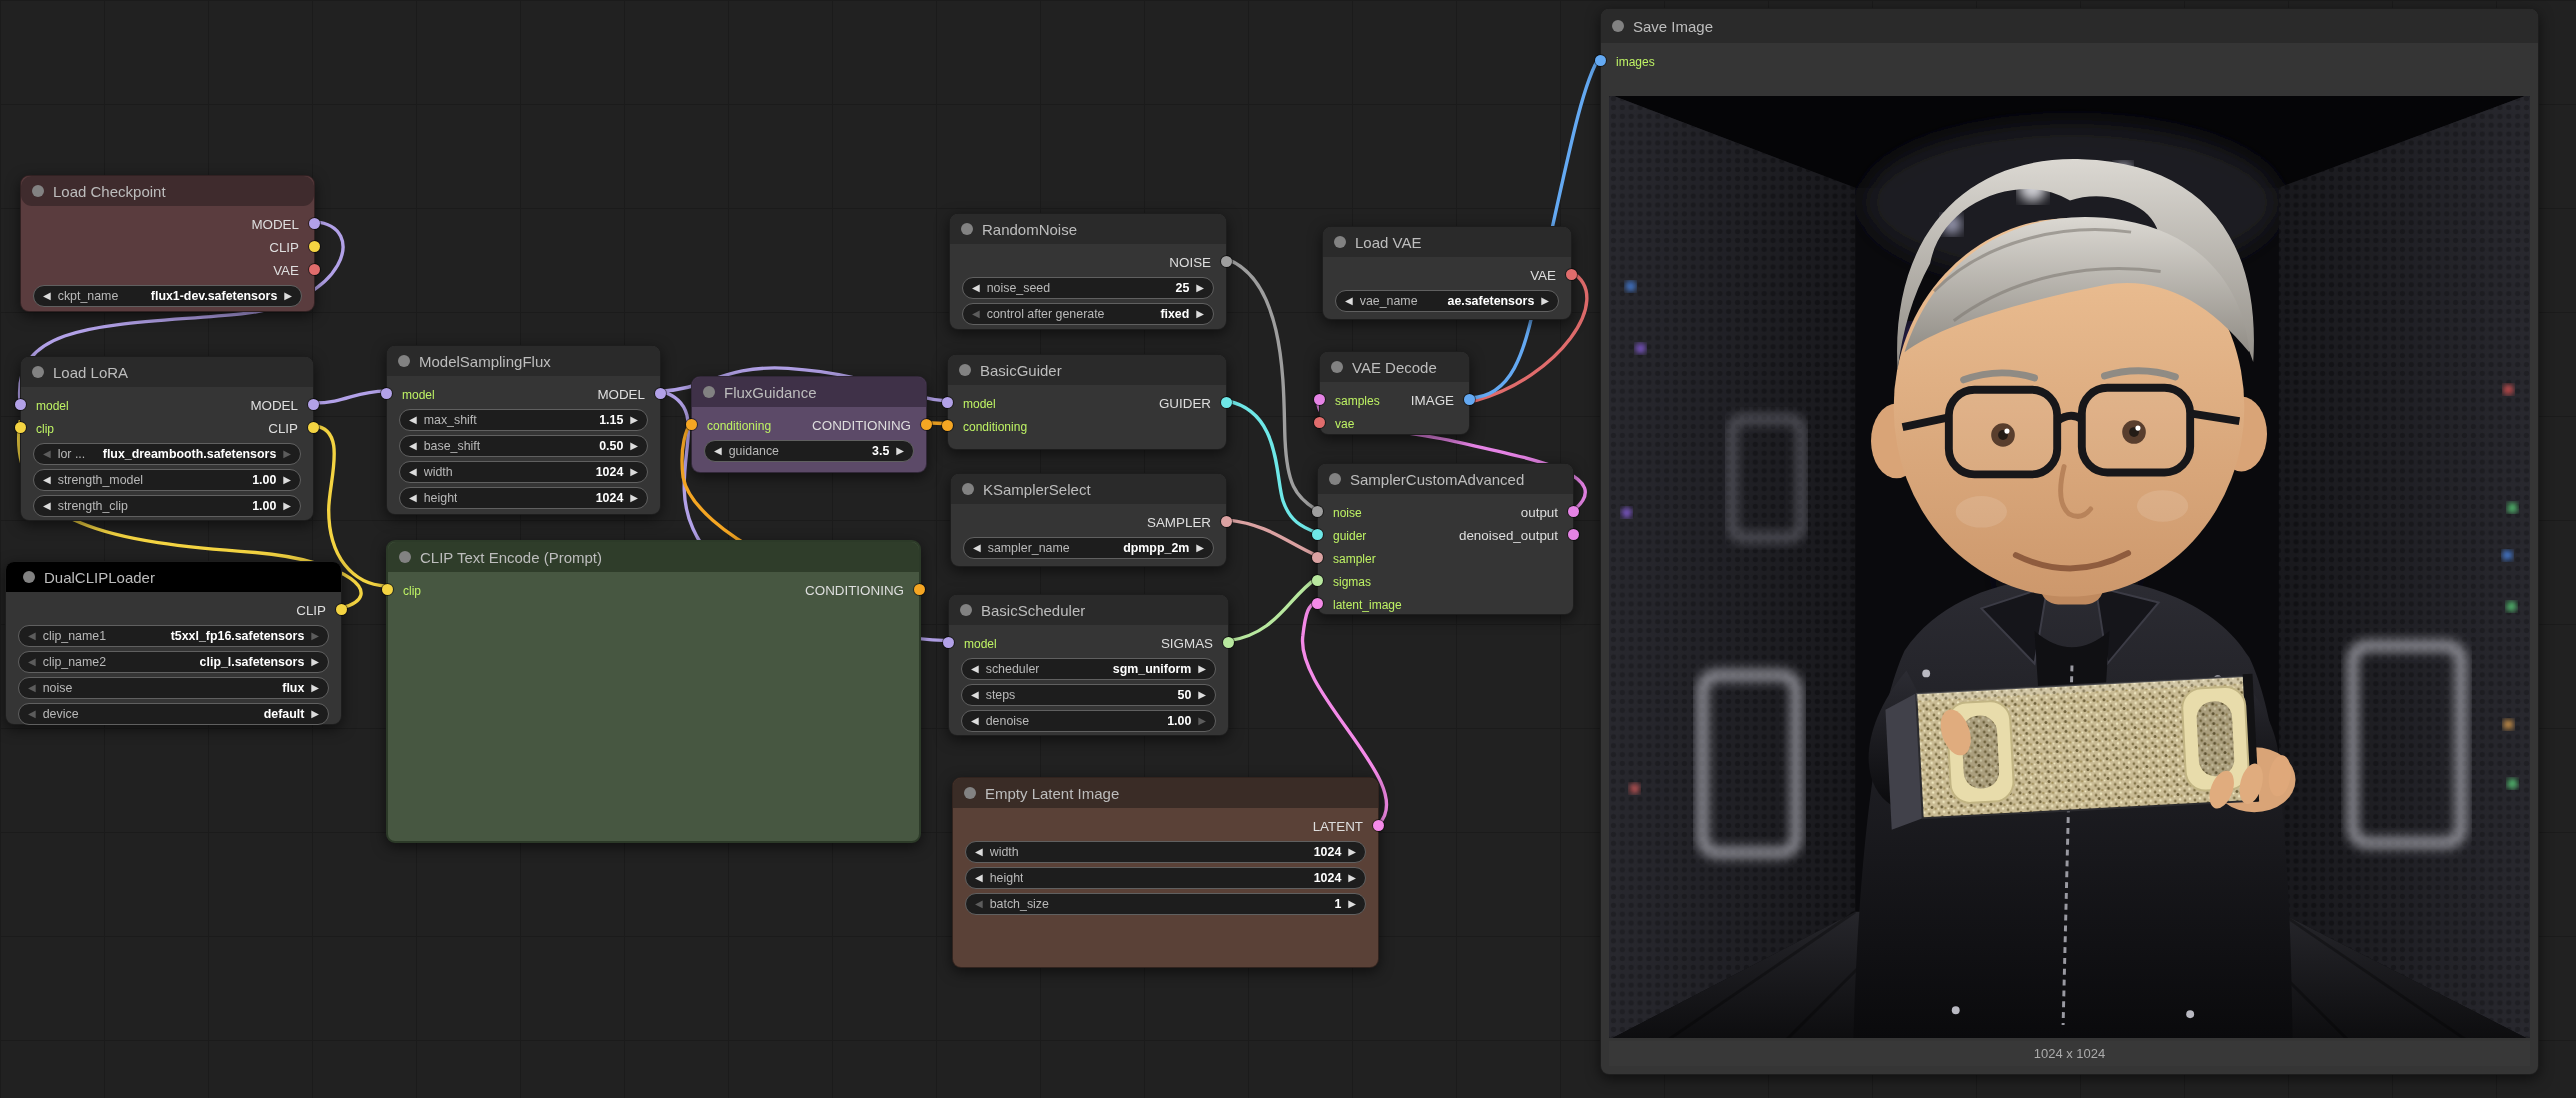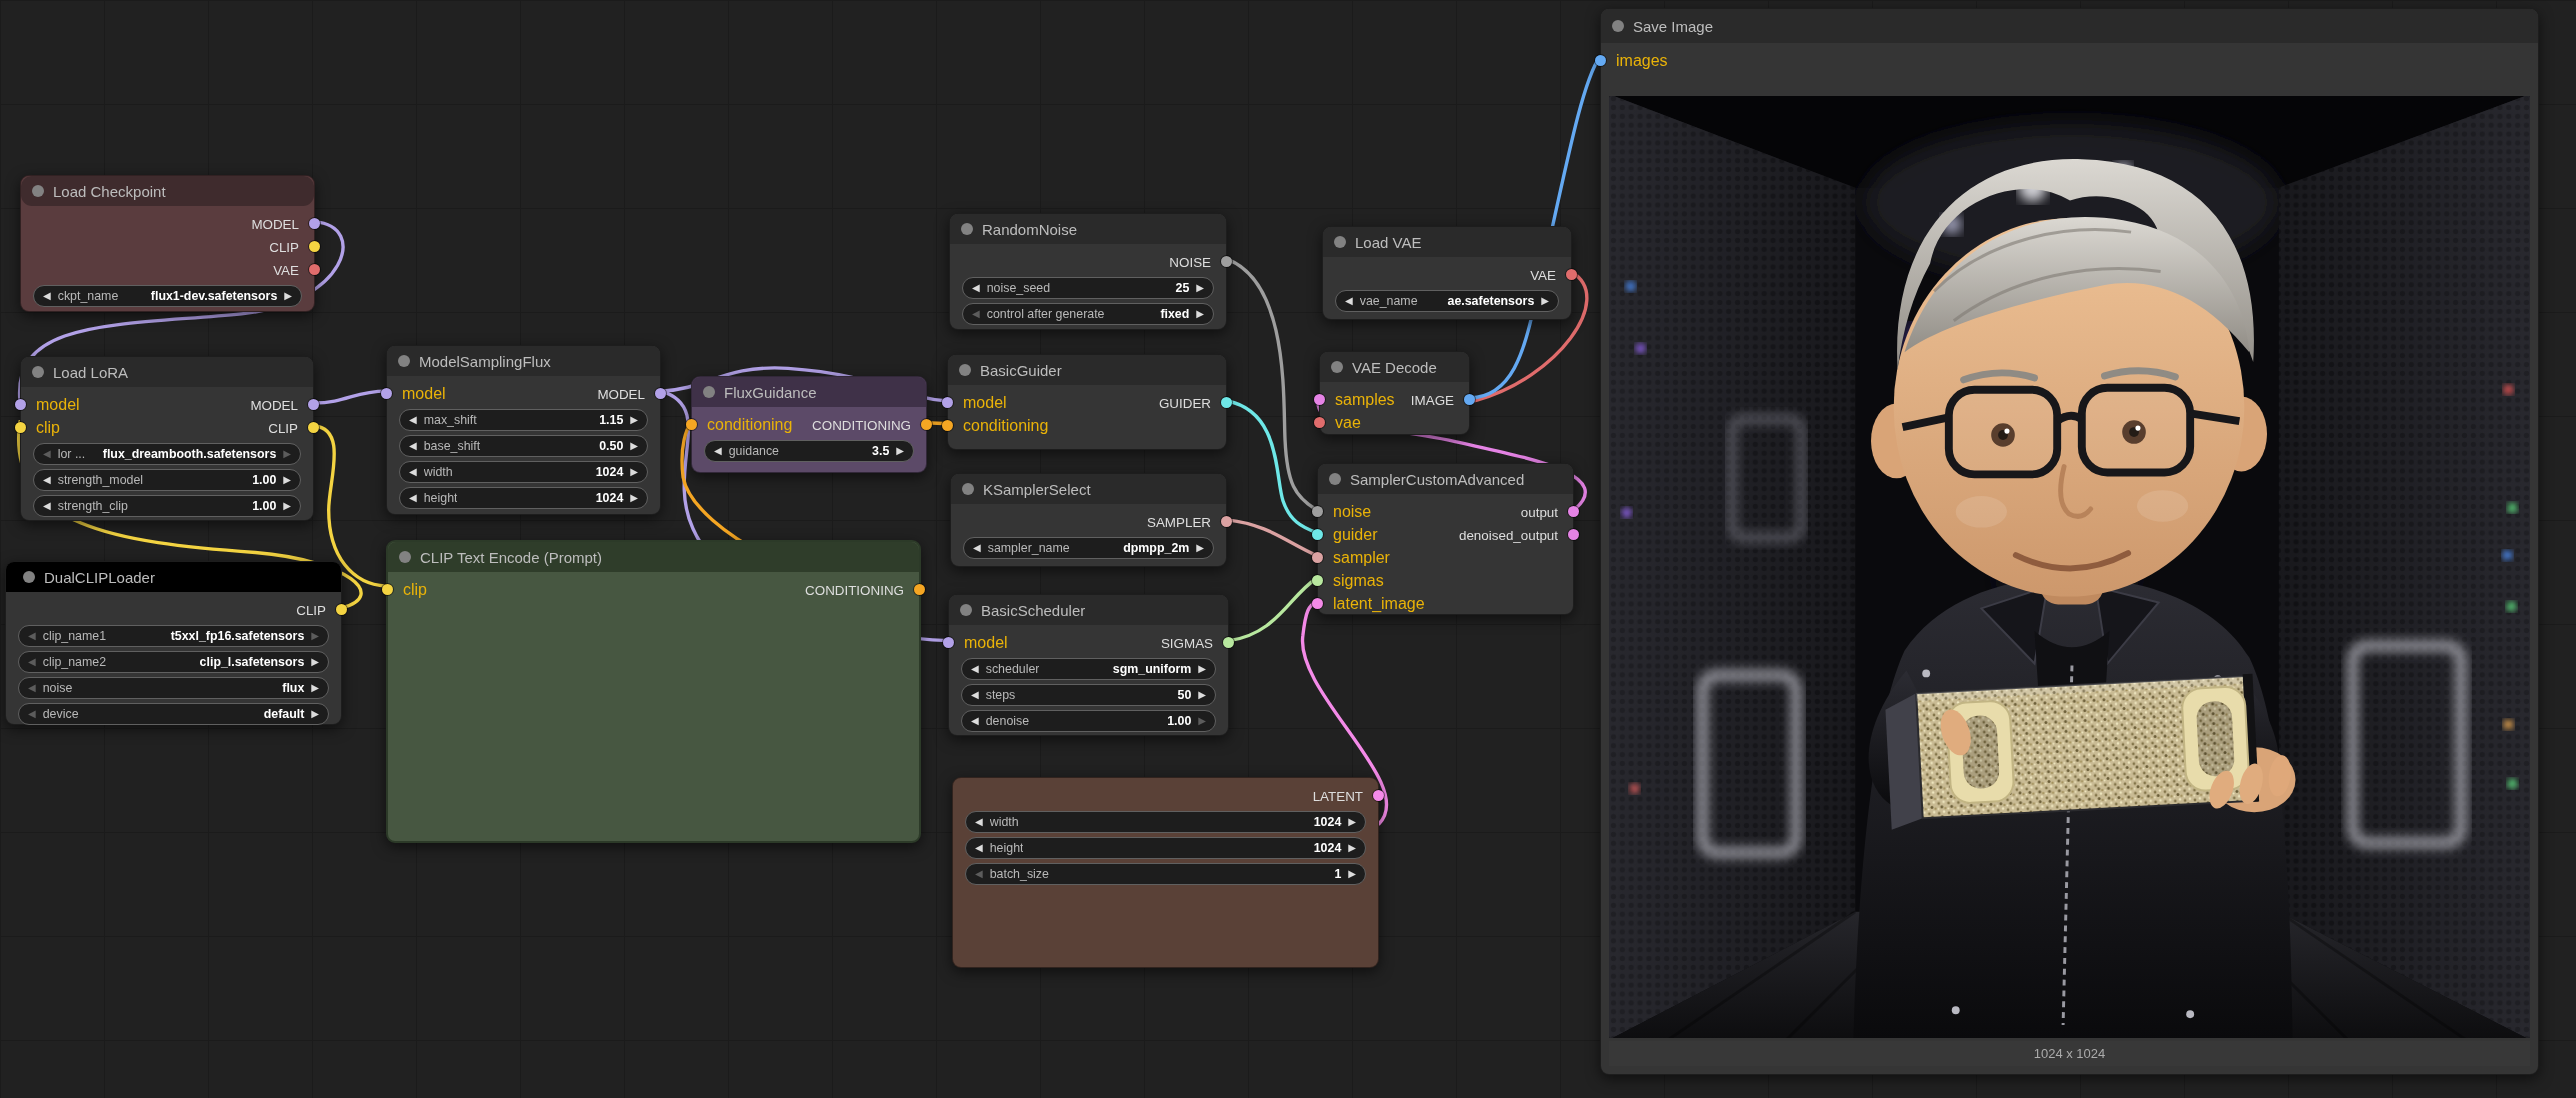--- a/index.html
+++ b/index.html
@@ -11,21 +11,21 @@
   #wires{position:absolute;left:0;top:0;width:2576px;height:1099px;pointer-events:none;}
   #wires path{fill:none;stroke-width:3.4px;stroke-linecap:round;}
   .node{position:absolute;border-radius:9px;box-shadow:0 4px 14px rgba(0,0,0,.55);border:1px solid rgba(0,0,0,.45);box-sizing:border-box;}
   .node-header{height:30px;border-radius:8px 8px 0 0;display:flex;align-items:center;gap:9px;padding:0 11px;}
   .status-dot{width:12px;height:12px;border-radius:50%;background:#828282;flex:0 0 auto;}
   .node-title{font-size:15px;color:#bdbdbd;white-space:nowrap;}
   .node-body{position:relative;padding:6px 0 8px;}
   .slot-row{position:relative;height:23px;display:flex;align-items:center;justify-content:space-between;padding:0 15px;}
   .port{position:absolute;width:11px;height:11px;border-radius:50%;top:6px;box-shadow:0 0 0 1px rgba(0,0,0,.5);}
   .port.in{left:-6px;} .port.out{right:-6px;}
-  .slot-label.in{font-size:16px;color:#eab308;}
+  .slot-label.in{font-size:12px;color:#bef264;}
   .slot-label.out{font-size:13.4px;color:#dedede;}
   .widget{height:20px;margin:4px 12px;background:#1d1d1d;border:1px solid #606060;border-radius:11px;
     display:flex;align-items:center;padding:0 9px;font-size:12.4px;color:#b9b9b9;gap:7px;}
   .widget .arrow{font-size:10px;color:#dcdcdc;line-height:1;}
   .widget .arrow.dim{color:#5c5c5c;}
   .widget .wlabel{white-space:nowrap;overflow:hidden;}
   .widget .wvalue{margin-left:auto;color:#fff;font-weight:bold;white-space:nowrap;}
   .widget.textw .wvalue{font-weight:normal;}
   .node-textarea{margin:14px 12px 10px;background:#161616;border:1px solid #49543f;border-radius:4px;
     padding:9px 10px;font-family:"DejaVu Sans Mono",monospace;font-size:13px;color:#eaeaea;white-space:pre-wrap;}
@@ -323,20 +323,24 @@
           </div>
           <div class="widget">
             <span class="arrow">◀</span>
             <span class="wlabel">denoise</span>
             <span class="wvalue">1.00</span>
             <span class="arrow dim">▶</span>
           </div>
         </div>
       </div>
       <div class="node" style="left: 952px; top: 777px; width: 427px; height: 191px; background: rgb(90, 65, 55);">
+        <div class="node-header" style="background: rgb(58, 44, 38);">
+          <span class="status-dot"></span>
+          <span class="node-title">Empty Latent Image</span>
+        </div>
         <div class="node-body">
           <div class="slot-row">
             <span class="port out" style="background: rgb(244, 138, 232);"></span>
             <span class="slot-left"></span>
             <span class="slot-right"><span class="slot-label out">LATENT</span></span>
           </div>
           <div class="widget">
             <span class="arrow">◀</span>
             <span class="wlabel">width</span>
             <span class="wvalue">1024</span>

